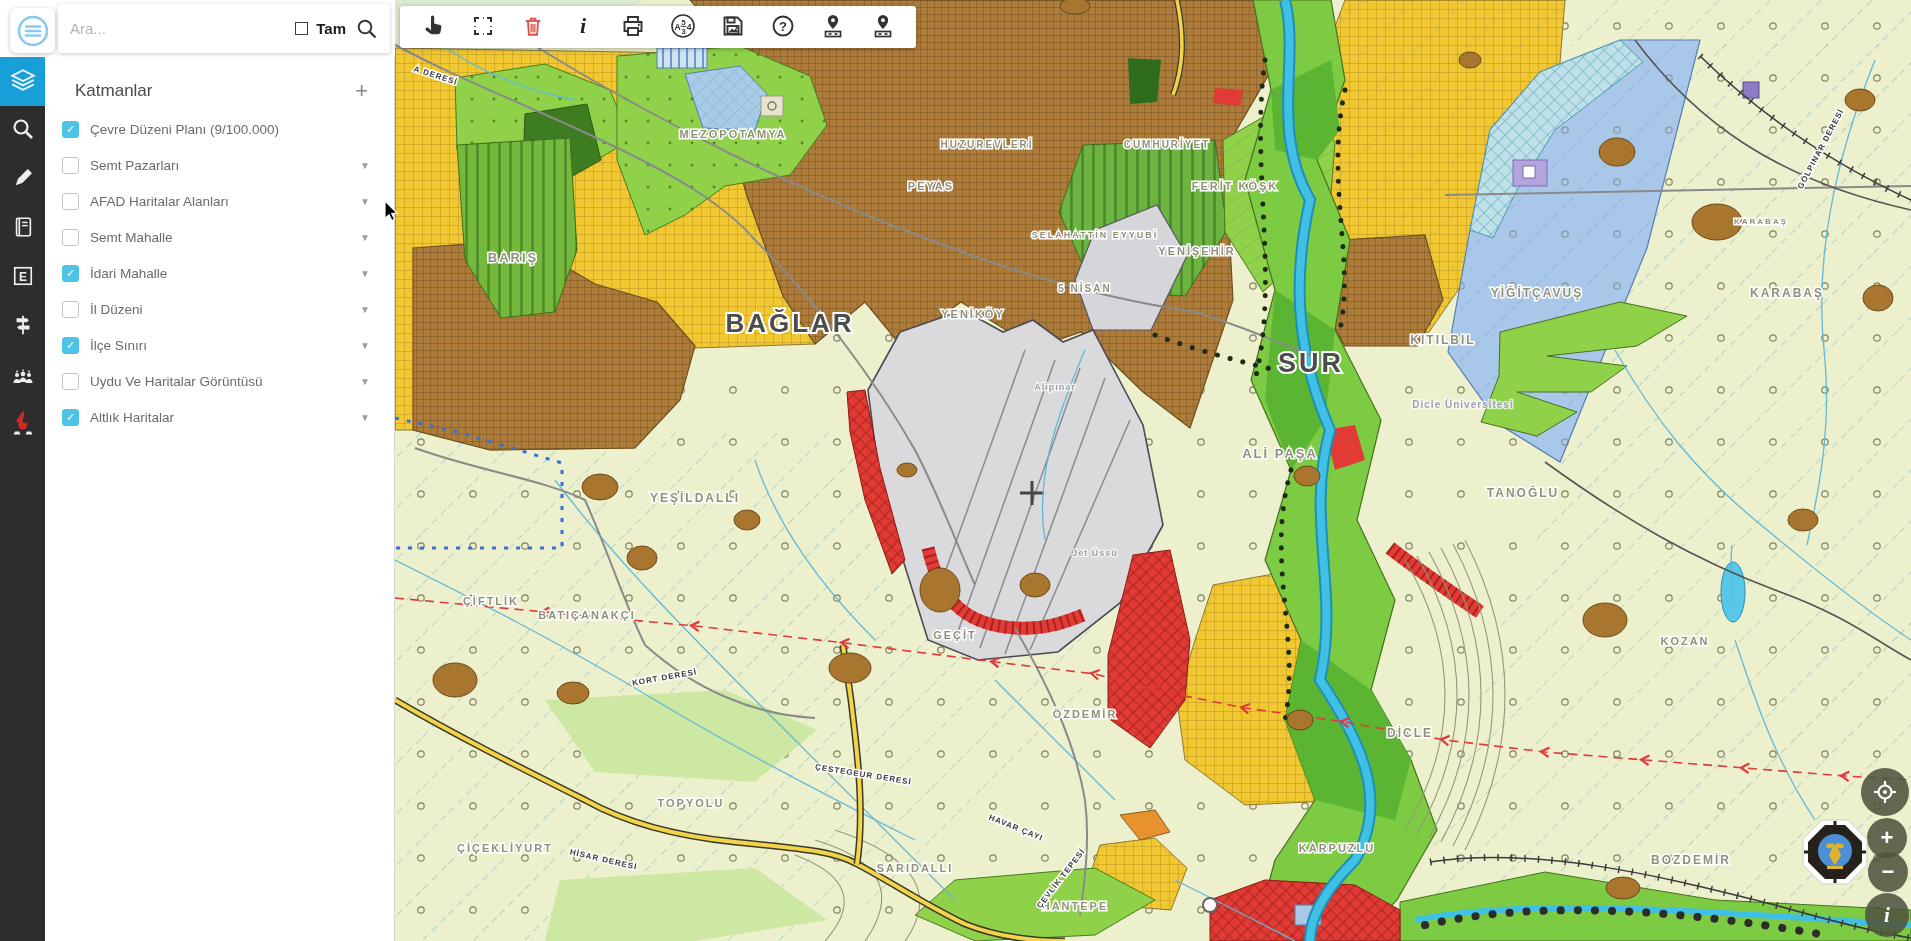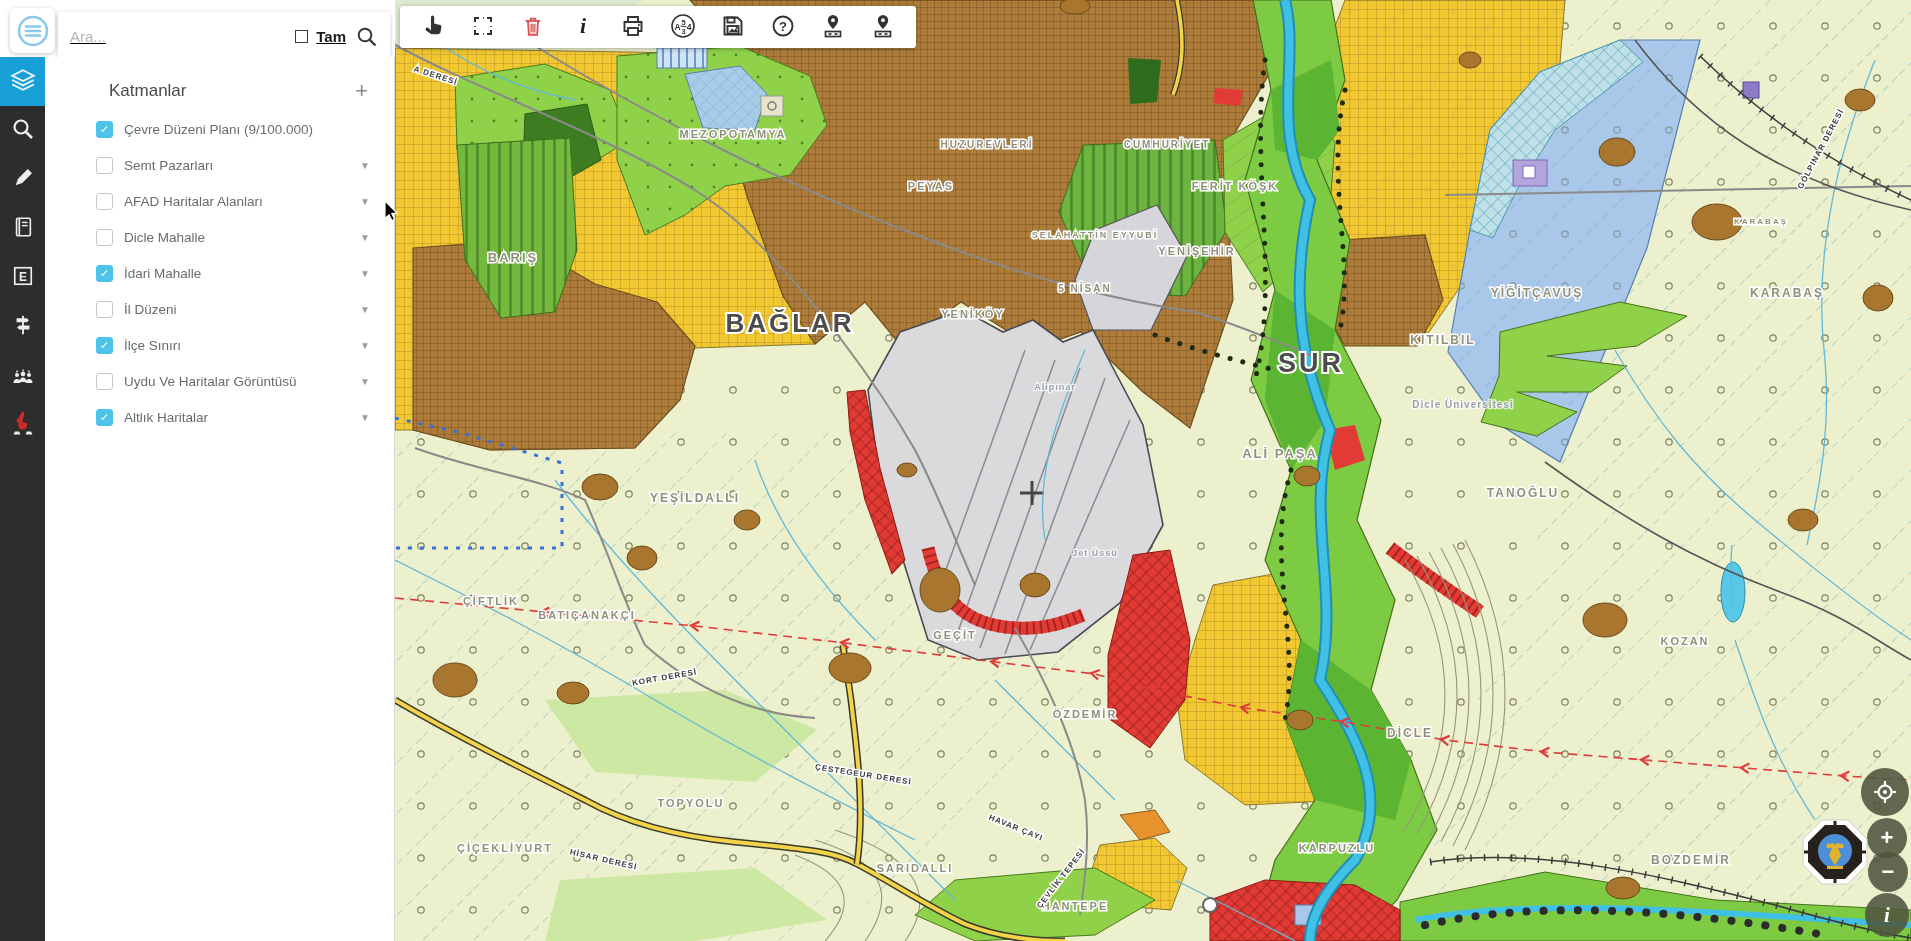--- a/index.html
+++ b/index.html
@@ -5,35 +5,35 @@
   * { box-sizing: border-box; margin: 0; padding: 0; }
   html,body { width:1911px; height:941px; overflow:hidden; background:#fff;
               font-family:"Liberation Sans", sans-serif; }
   #stage { position:relative; width:1911px; height:941px; background:#fff; }
 
   
   #leftcol { position:absolute; left:0; top:0; width:395px; height:941px; background:#fff; z-index:5; }
   #menu-card { position:absolute; left:10px; top:8px; width:45px; height:45px; background:#fff;
                border-radius:6px; box-shadow:0 1px 4px rgba(0,0,0,.25); display:flex;
                align-items:center; justify-content:center; cursor:pointer; }
-  #search-card { position:absolute; left:58px; top:12px; width:332px; height:49px; background:#fff;
-                 border-radius:3px; box-shadow:0 1px 4px rgba(0,0,0,.22); display:flex; align-items:center; padding:0 12px;text-decoration:underline; }
+  #search-card { position:absolute; left:58px; top:4px; width:332px; height:49px; background:#fff;
+                 border-radius:3px; box-shadow:0 1px 4px rgba(0,0,0,.22); display:flex; align-items:center; padding:0 12px; }
   #search-input { flex:1; border:none; outline:none; font-size:15px; color:#444; min-width:0; }
   #search-input::placeholder { color:#b4b4b4; }
   #exact-wrap { display:flex; align-items:center; gap:8px; margin-right:10px; }
   #exact-box { width:13px; height:13px; border:1.5px solid #3c3c3c; background:#fff; }
   #exact-label { font-size:15px; font-weight:bold; color:#1b1b1b; }
 
   #toolstrip { position:absolute; left:0; top:57px; width:45px; height:884px; background:#2d2d2d; }
   .tool { width:45px; height:49px; display:flex; align-items:center; justify-content:center; cursor:pointer; }
   .tool svg { opacity:.92; }
   .tool.active { background:#189fd8; }
 
   #layers-panel { position:absolute; left:45px; top:57px; width:350px; height:884px; background:#fff;
-                  border-right:1px solid #d8d8d8;padding-left:34px; }
+                  border-right:1px solid #d8d8d8; }
   #panel-head { display:flex; align-items:center; justify-content:space-between; padding:24px 26px 10px 30px; }
   #panel-title { font-size:17px; color:#4a4a4a; }
   #add-layer { font-size:22px; color:#8a8a8a; line-height:14px; cursor:pointer; background:none; border:none; }
   .layer-row { display:flex; align-items:center; height:36px; padding:0 24px 0 17px; }
   .cb { width:17px; height:17px; border-radius:3px; border:1px solid #c6c6c6; background:#fff; margin-right:11px;
         display:flex; align-items:center; justify-content:center; font-size:11px; color:#fff; cursor:pointer; flex:none; }
   .cb.on { background:#4ec3e8; border-color:#4ec3e8; }
   .layer-lbl { font-size:13.5px; color:#6b6b6b; flex:1; }
   .caret { font-size:10px; color:#9c9c9c; cursor:pointer; }
 
@@ -581,21 +581,21 @@
      <span class="layer-lbl">Semt Pazarları</span>
      <span class="caret">▼</span>
    </div>
           <div class="layer-row">
      <span class="cb "></span>
      <span class="layer-lbl">AFAD Haritalar Alanları</span>
      <span class="caret">▼</span>
    </div>
           <div class="layer-row">
      <span class="cb "></span>
-     <span class="layer-lbl">Dicle Mahalle</span>
+     <span class="layer-lbl">Semt Mahalle</span>
      <span class="caret">▼</span>
    </div>
           <div class="layer-row">
      <span class="cb on">✓</span>
      <span class="layer-lbl">İdari Mahalle</span>
      <span class="caret">▼</span>
    </div>
           <div class="layer-row">
      <span class="cb "></span>
      <span class="layer-lbl">İl Düzeni</span>

